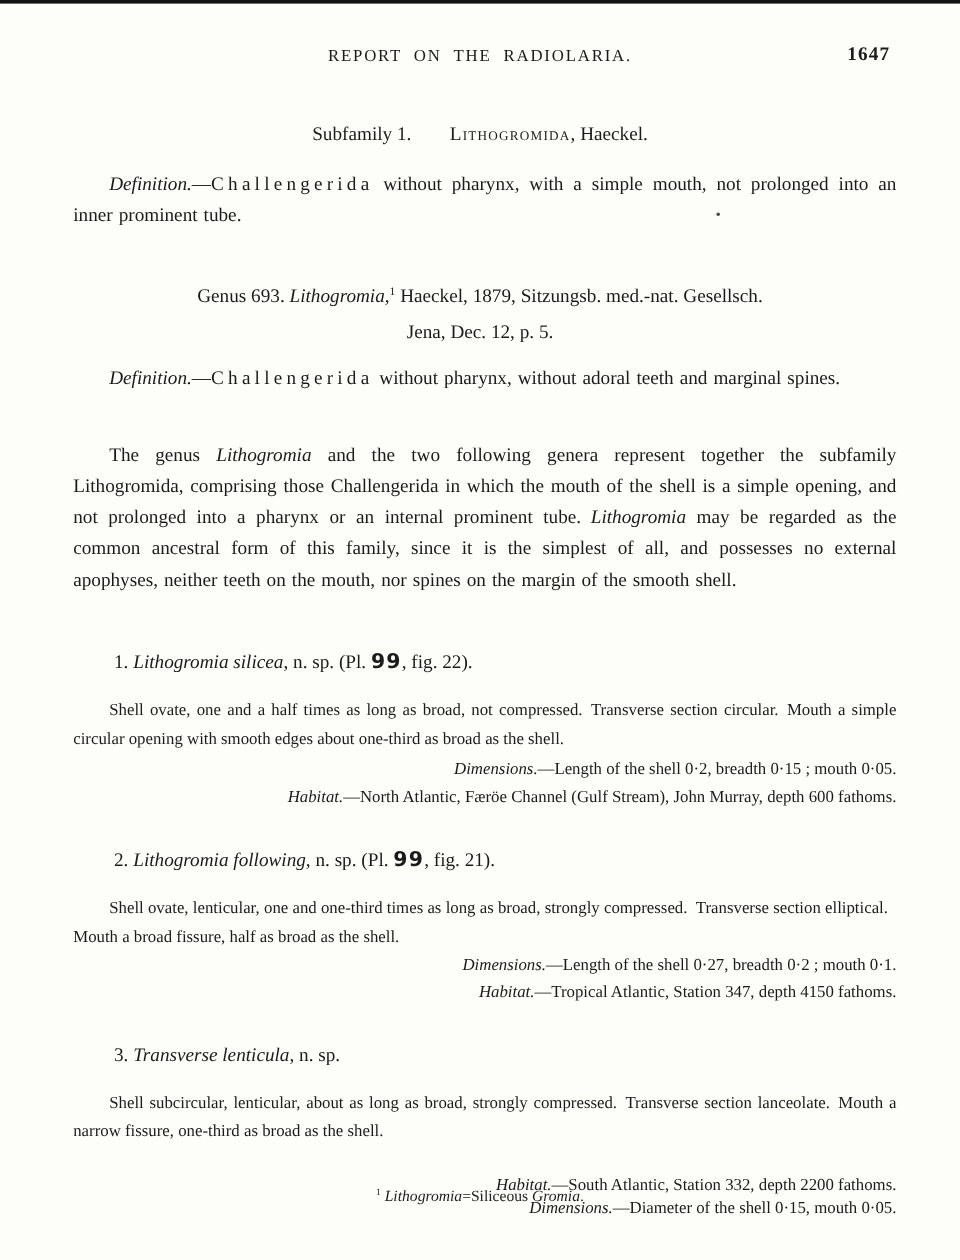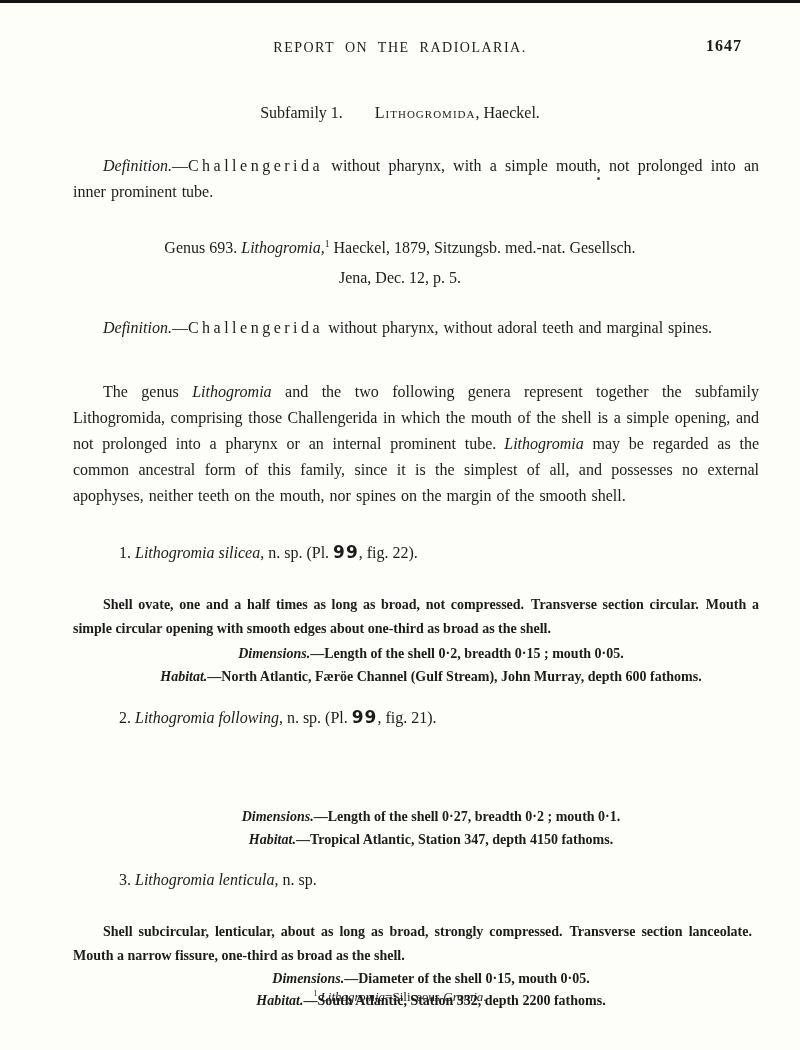--- a/index.html
+++ b/index.html
@@ -28,27 +28,27 @@
   }
   .subfamily-heading {
     position: absolute; top: 104px; left: 0; width: 100%;
     text-align: center; font-size: 16px;
   }
   .genus-heading {
     position: absolute; top: 233px; left: 0; width: 100%;
     text-align: center; font-size: 16px; line-height: 30px;
   }
   .para {
-    position: absolute; left: 57px; width: 686px; margin: 16px;
+    position: absolute; left: 57px; width: 686px; margin: 4px;
     text-align: justify;
   }
   .para.main { font-size: 16px; line-height: 26px; text-indent: 30px; word-spacing: 1px; }
-  .para.small { font-size: 14px; line-height: 24px; text-indent: 30px; font-weight: bold; }
-  .para.single { text-align: center; }
-  .species-heading { position: absolute; left: 95px; font-size: 16px; margin-left: 24px; }
+  .para.small { font-size: 14px; line-height: 24px; text-indent: 30px; }
+  .para.single { text-align: right; }
+  .species-heading { position: absolute; left: 95px; font-size: 16px; }
   .footnote {
     position: absolute; top: 989px; left: 0; width: 100%;
     text-align: center; font-size: 13px;
   }
   .it { font-style: italic; }
   .sc { font-variant: small-caps; letter-spacing: 1px; margin-left: 28px; }
   .lsp { letter-spacing: 3.5px; }
   .sup { vertical-align: super; font-size: 0.6em; line-height: 0; }
   .plnum {
     font-family: "DejaVu Sans", sans-serif; font-weight: bold;
@@ -83,25 +83,26 @@
   <p class="para main" style="top:299px"><span class="it">Definition.</span><span>—</span><span class="lsp">Challengerida</span><span> without pharynx, without adoral teeth and marginal spines.</span></p>
 
   <p class="para main" style="top:363px"><span>The genus </span><span class="it">Lithogromia</span><span> and the two following genera represent together the subfamily Lithogromida, comprising those Challengerida in which the mouth of the shell is a simple opening, and not prolonged into a pharynx or an internal prominent tube. </span><span class="it">Lithogromia</span><span> may be regarded as the common ancestral form of this family, since it is the simplest of all, and possesses no external apophyses, neither teeth on the mouth, nor spines on the margin of the smooth shell.</span></p>
 
   <div class="species-heading" style="top:542px"><span>1. </span><span class="it">Lithogromia silicea</span><span>, n. sp. (Pl. </span><span class="plnum">99</span><span>, fig. 22).</span></div>
   <p class="para small" style="top:577px">Shell ovate, one and a half times as long as broad, not compressed. Transverse section circular. Mouth a simple circular opening with smooth edges about one-third as broad as the shell.</p>
   <p class="para small single" style="top:626px"><span class="it">Dimensions.</span><span>—Length of the shell 0·2, breadth 0·15 ; mouth 0·05.</span></p>
   <p class="para small single" style="top:649px"><span class="it">Habitat.</span><span>—North Atlantic, Færöe Channel (Gulf Stream), John Murray, depth 600 fathoms.</span></p>
 
   <div class="species-heading" style="top:707px"><span>2. </span><span class="it">Lithogromia following</span><span>, n. sp. (Pl. </span><span class="plnum">99</span><span>, fig. 21).</span></div>
+  <p class="para small" style="top:742px">Shell ovate, lenticular, one and one-third times as long as broad, strongly compressed. Transverse section elliptical. Mouth a broad fissure, half as broad as the shell.</p>
   <p class="para small single" style="top:789px"><span class="it">Dimensions.</span><span>—Length of the shell 0·27, breadth 0·2 ; mouth 0·1.</span></p>
   <p class="para small single" style="top:812px"><span class="it">Habitat.</span><span>—Tropical Atlantic, Station 347, depth 4150 fathoms.</span></p>
 
-  <div class="species-heading" style="top:871px"><span>3. </span><span class="it">Lithogromia lenticula</span><span>, n. sp.</span></div>
+  <div class="species-heading" style="top:871px"><span>3. </span><span class="it">Transverse lenticula</span><span>, n. sp.</span></div>
   <p class="para small" style="top:904px">Shell subcircular, lenticular, about as long as broad, strongly compressed. Transverse section lanceolate. Mouth a narrow fissure, one-third as broad as the shell.</p>
-  <p class="para small single" style="top:951px"><span class="it">Dimensions.</span><span>—Diameter of the shell 0·15, mouth 0·05.</span></p>
+  <p class="para small single" style="top:992px"><span class="it">Dimensions.</span><span>—Diameter of the shell 0·15, mouth 0·05.</span></p>
   <p class="para small single" style="top:973px"><span class="it">Habitat.</span><span>—South Atlantic, Station 332, depth 2200 fathoms.</span></p>
 
   <div class="footnote"><span class="sup">1</span><span> </span><span class="it">Lithogromia</span><span>=Siliceous </span><span class="it">Gromia</span><span>.</span></div>
 
   <div class="speckle"></div>
 
 </div>
 
 </body></html>

